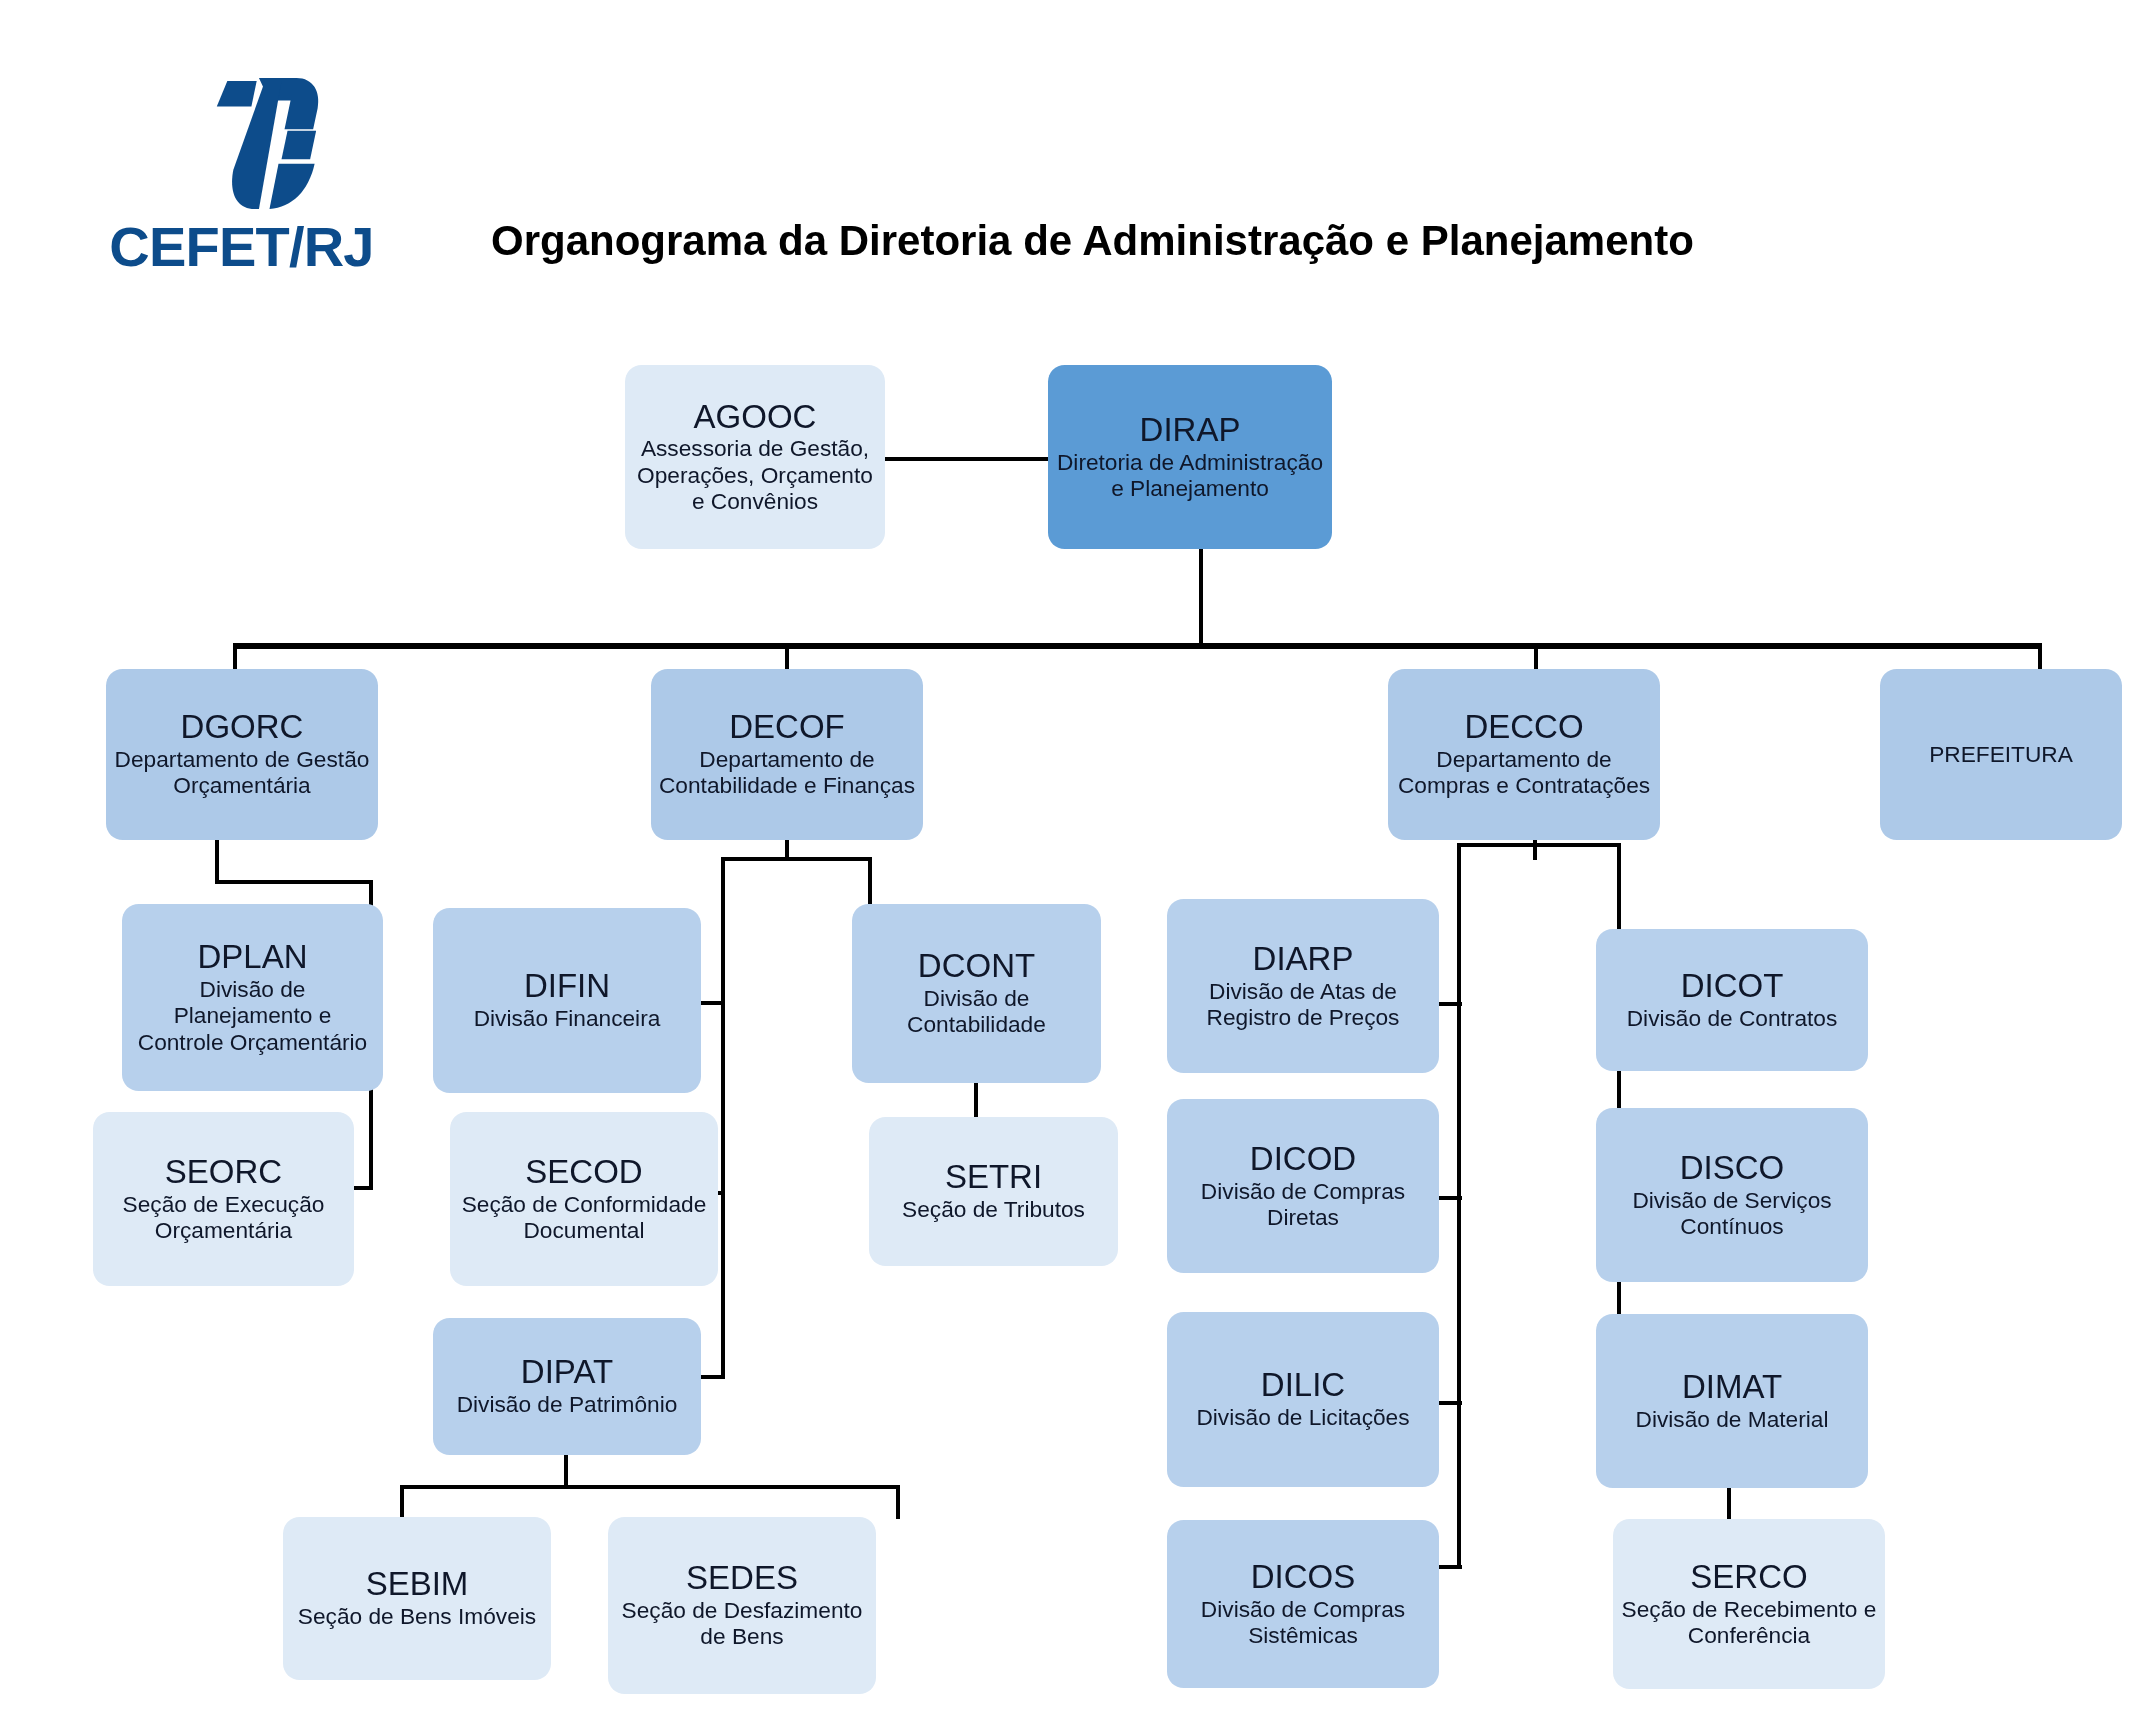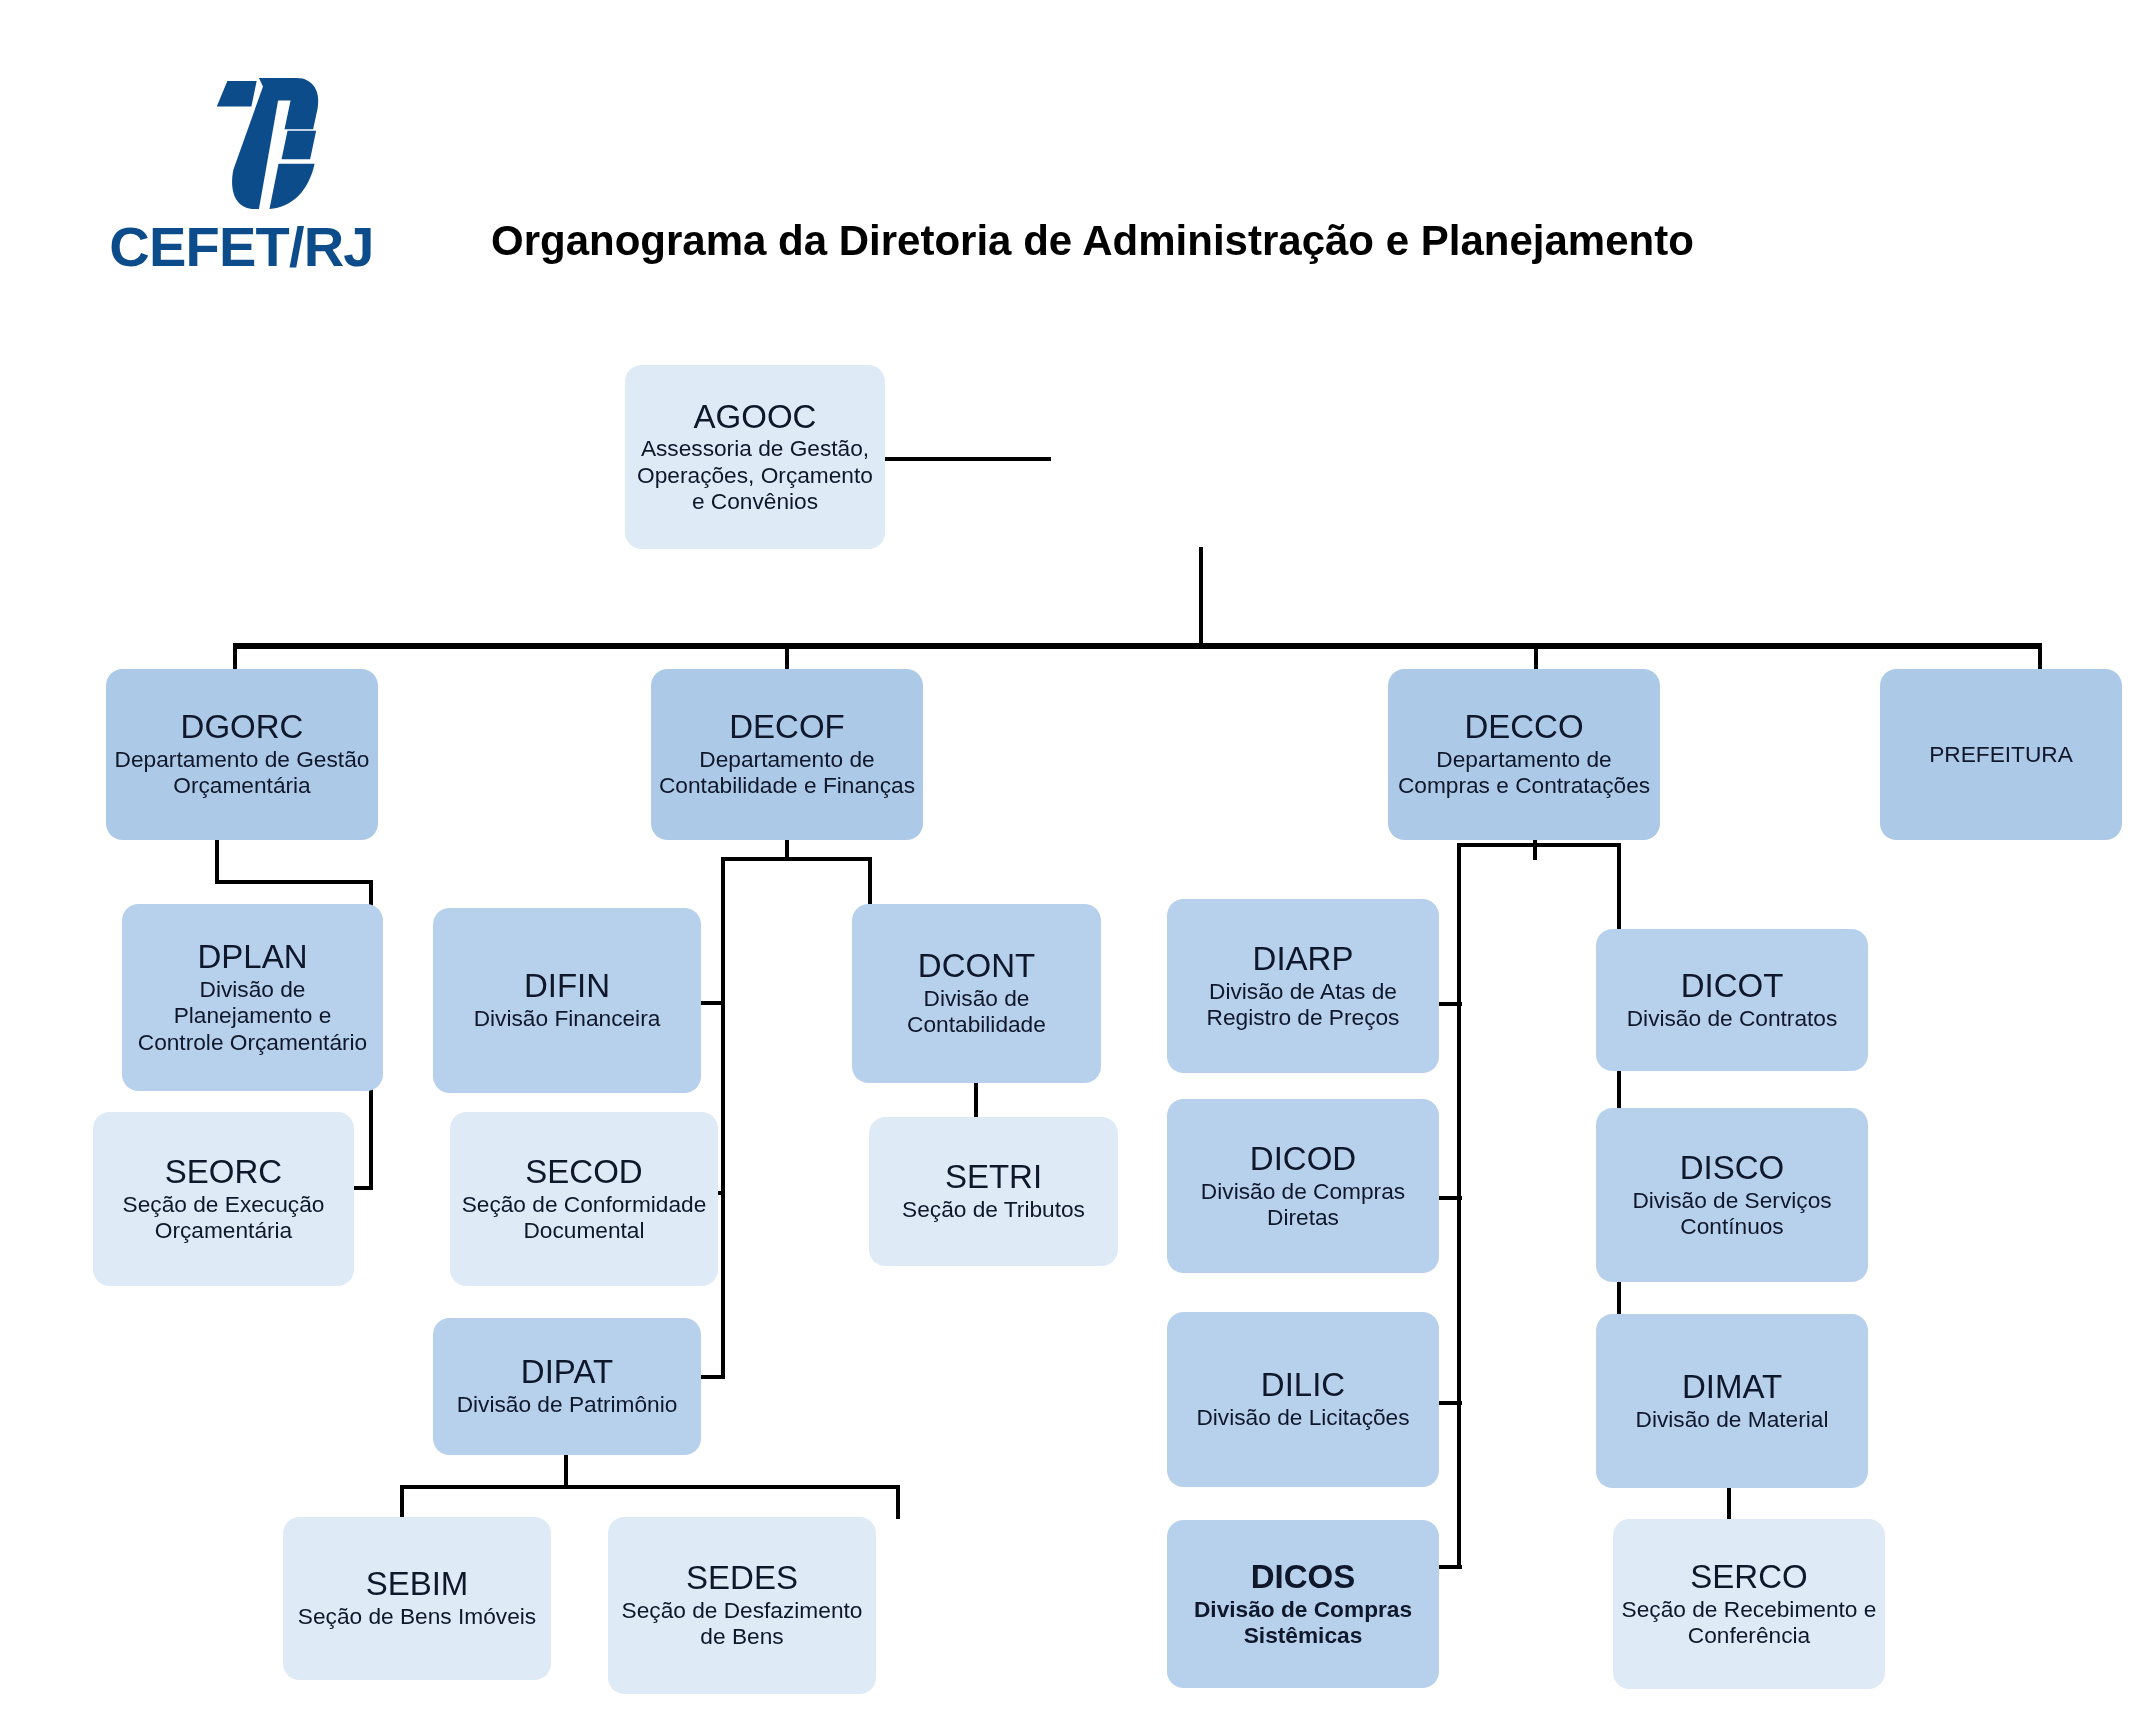--- a/index.html
+++ b/index.html
@@ -102,20 +102,24 @@
   <div class="ln h" style="left:1617px;top:1196px;width:42px;"></div>
   <div class="ln h" style="left:1617px;top:1398px;width:42px;"></div>
 
   <div class="ln v" style="left:1727px;top:1486px;height:34px;"></div>
 
   <div class="node lvl-assr" style="left:625px;top:365px;width:260px;height:184px;">
     <div class="acr">AGOOC</div>
     <div class="dsc">Assessoria de Gestão, Operações, Orçamento e Convênios</div>
   </div>
 
+  <div class="node lvl-root" style="left:1048px;top:365px;width:284px;height:184px;">
+    <div class="acr">DIRAP</div>
+    <div class="dsc">Diretoria de Administração e Planejamento</div>
+  </div>
 
   <div class="node lvl-dept" style="left:106px;top:669px;width:272px;height:171px;">
     <div class="acr">DGORC</div>
     <div class="dsc">Departamento de Gestão Orçamentária</div>
   </div>
 
   <div class="node lvl-dept" style="left:651px;top:669px;width:272px;height:171px;">
     <div class="acr">DECOF</div>
     <div class="dsc">Departamento de Contabilidade e Finanças</div>
   </div>
@@ -182,21 +186,21 @@
   <div class="node lvl-div" style="left:1167px;top:1099px;width:272px;height:174px;">
     <div class="acr">DICOD</div>
     <div class="dsc">Divisão de Compras Diretas</div>
   </div>
 
   <div class="node lvl-div" style="left:1167px;top:1312px;width:272px;height:175px;">
     <div class="acr">DILIC</div>
     <div class="dsc">Divisão de Licitações</div>
   </div>
 
-  <div class="node lvl-div" style="left:1167px;top:1520px;width:272px;height:168px;font-weight:bold;">
+  <div class="node lvl-div" style="left:1167px;top:1520px;width:272px;height:168px;">
     <div class="acr">DICOS</div>
     <div class="dsc">Divisão de Compras Sistêmicas</div>
   </div>
 
   <div class="node lvl-div" style="left:1596px;top:929px;width:272px;height:142px;">
     <div class="acr">DICOT</div>
     <div class="dsc">Divisão de Contratos</div>
   </div>
 
   <div class="node lvl-div" style="left:1596px;top:1108px;width:272px;height:174px;">

